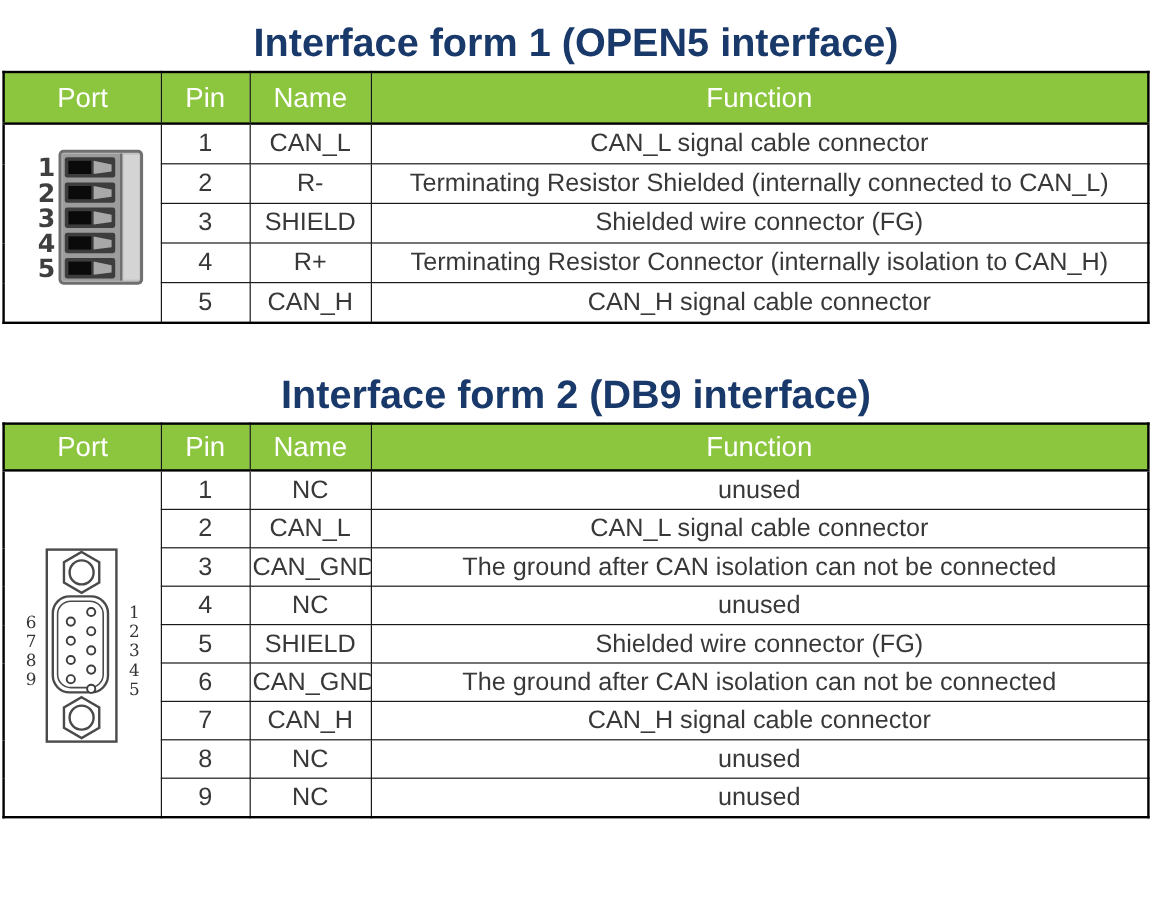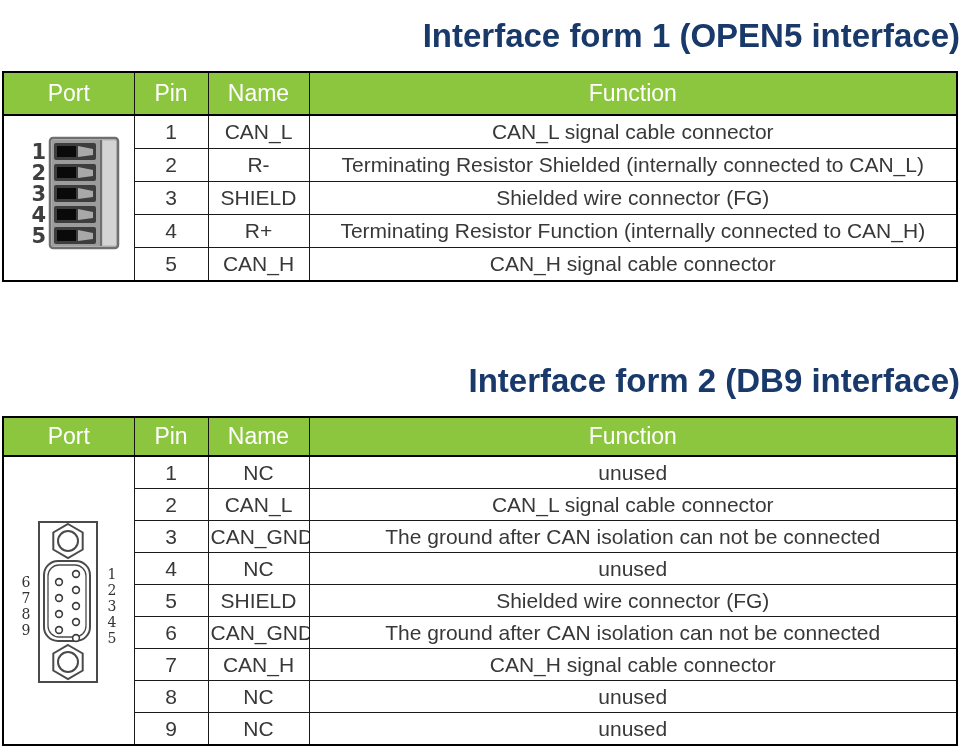--- a/index.html
+++ b/index.html
@@ -9,33 +9,33 @@
     font-family: "Liberation Sans", sans-serif;
   }
   .page {
     width: 960px;
     height: 752px;
     background: #ffffff;
     overflow: hidden;
   }
   .section-title {
     margin: 0;
-    text-align: right;
+    text-align: center;
     font-size: 33px;
     font-weight: 700;
     color: #18396a;
     line-height: 46px;
   }
   .title-1 { padding-top: 13px; }
-  .title-2 { padding-top: 36px; margin-top: 40px; }
+  .title-2 { padding-top: 36px; }
 
   table.iface {
     border-collapse: collapse;
     width: 956px;
-    margin: 12px auto;
+    margin: 0 auto;
     table-layout: fixed;
     border: 2px solid #000000;
   }
   .t1 { margin-top: 16px; }
   .t2 { margin-top: 17px; }
 
   table.iface th {
     background: #8cc63f;
     color: #ffffff;
     font-weight: 400;
@@ -162,21 +162,21 @@
         <td>Terminating Resistor Shielded (internally connected to CAN_L)</td>
       </tr>
       <tr>
         <td>3</td>
         <td>SHIELD</td>
         <td>Shielded wire connector (FG)</td>
       </tr>
       <tr>
         <td>4</td>
         <td>R+</td>
-        <td>Terminating Resistor Function (internally connected to CAN_H)</td>
+        <td>Terminating Resistor Connector (internally isolation to CAN_H)</td>
       </tr>
       <tr>
         <td>5</td>
         <td>CAN_H</td>
         <td>CAN_H signal cable connector</td>
       </tr>
     </tbody>
   </table>
 
   <h1 class="section-title title-2">Interface form 2 (DB9 interface)</h1>

